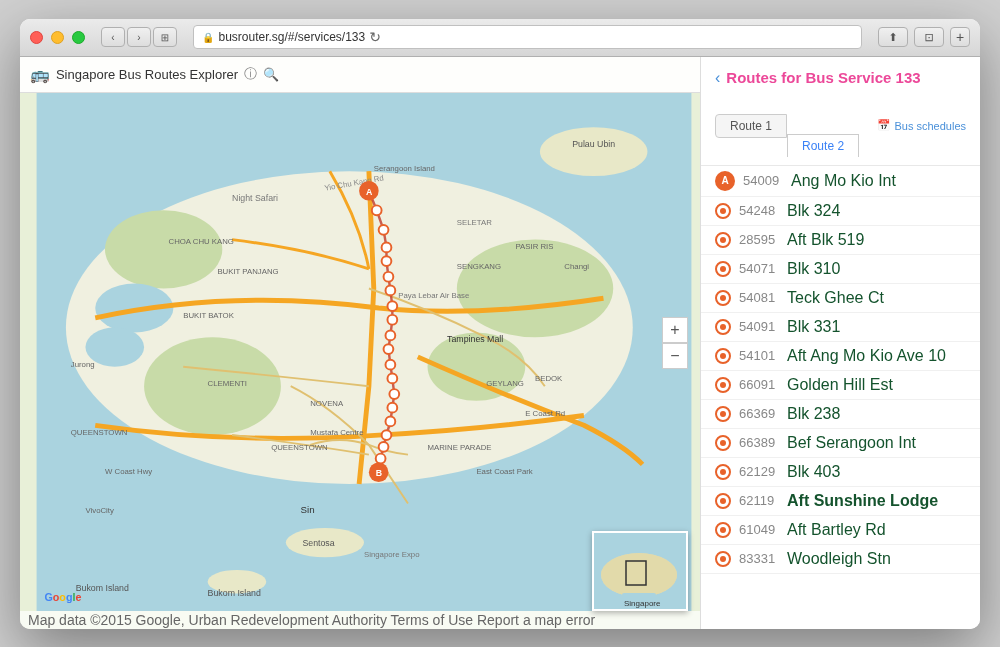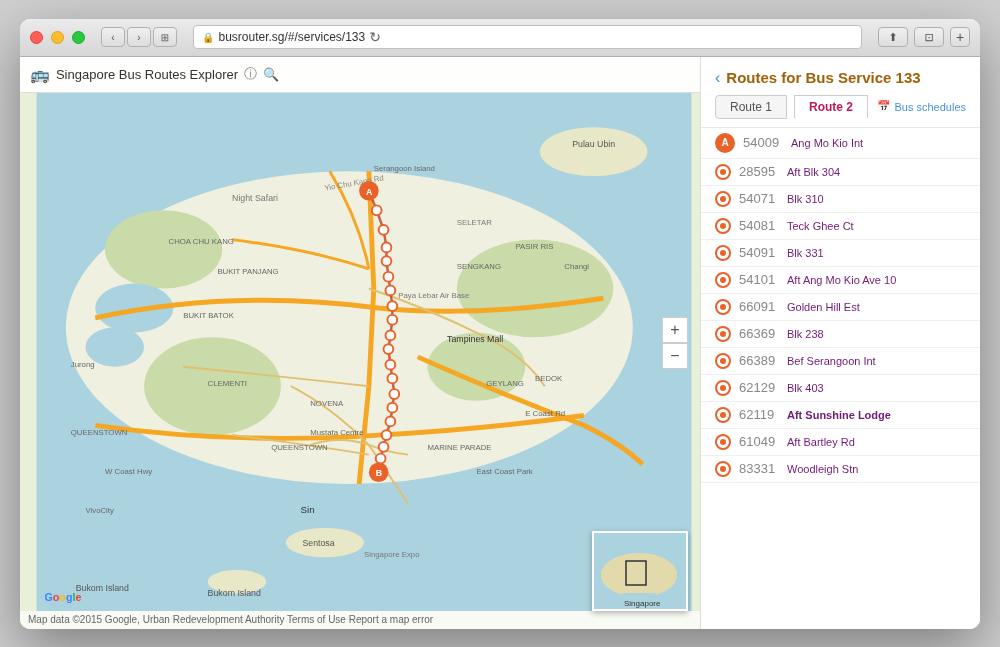--- a/index.html
+++ b/index.html
@@ -148,21 +148,21 @@
       color: #555;
       cursor: pointer;
     }
     .map-footer {
       position: absolute;
       bottom: 0; left: 0; right: 0;
       height: 18px;
       background: rgba(255,255,255,0.7);
       display: flex;
       align-items: center;
-      font-size: 10px;
+      font-size: 14px;
       color: #666;
       padding: 0 8px;
       gap: 4px;
     }
     .mini-map {
       position: absolute;
       bottom: 18px;
       right: 12px;
       width: 96px;
       height: 80px;
@@ -190,43 +190,44 @@
       margin-bottom: 8px;
     }
     .back-arrow {
       color: #4a90d9;
       font-size: 16px;
       cursor: pointer;
     }
     .sidebar-title {
       font-size: 15px;
       font-weight: 600;
-      color: #a16207;
+      color: #ec4899;
       flex: 1;
     }
     .route-tabs {
       display: flex;
       align-items: center;
-      gap: 7px;
+      gap: 0;
     }
     .route-tab {
       padding: 4px 14px;
       font-size: 12px;
       border: 1px solid #ccc;
       cursor: pointer;
       background: #f5f5f5;
       color: #555;
     }
     .route-tab.active {
       background: #fff;
-      color: #be185d;
-      font-weight: 700;
+      color: #3b82f6;
+      font-weight: 400;
       border-bottom: none;
       position: relative;
       z-index: 1;
+      margin-top: 39px;
     }
     .route-tab:first-child { border-radius: 4px 0 0 4px; }
     .route-tab:last-child { border-radius: 0 4px 4px 0; }
     .bus-schedule-link {
       margin-left: auto;
       font-size: 11px;
       color: #4a90d9;
       cursor: pointer;
       display: flex;
       align-items: center;
@@ -273,22 +274,22 @@
       background: #e8622a;
       border-radius: 50%;
     }
     .stop-code {
       font-size: 13px;
       color: #888;
       width: 40px;
       flex-shrink: 0;
     }
     .stop-name {
-      font-size: 11px;
-      color: #701a75;
+      font-size: 16px;
+      color: #14532d;
     }
     .stop-item.highlighted .stop-name {
       font-weight: 600;
     }
 
     
     .map-svg-container {
       position: absolute;
       top: 36px;
       left: 0; right: 0; bottom: 18px; padding-left: 8px;
@@ -473,22 +474,27 @@
         </div>
       </div>
       <div class="stop-list" id="stop-list">
       <div class="stop-item">
     <div class="stop-icon-a">A</div>
     <span class="stop-code">54009</span>
     <span class="stop-name">Ang Mo Kio Int</span>
   </div>
           <div class="stop-item">
     <div class="stop-icon-circle"></div>
+    <span class="stop-code">54248</span>
+    <span class="stop-name">Blk 324</span>
+  </div>
+          <div class="stop-item">
+    <div class="stop-icon-circle"></div>
     <span class="stop-code">28595</span>
-    <span class="stop-name">Aft Blk 304</span>
+    <span class="stop-name">Aft Blk 519</span>
   </div>
           <div class="stop-item">
     <div class="stop-icon-circle"></div>
     <span class="stop-code">54071</span>
     <span class="stop-name">Blk 310</span>
   </div>
           <div class="stop-item">
     <div class="stop-icon-circle"></div>
     <span class="stop-code">54081</span>
     <span class="stop-name">Teck Ghee Ct</span>

